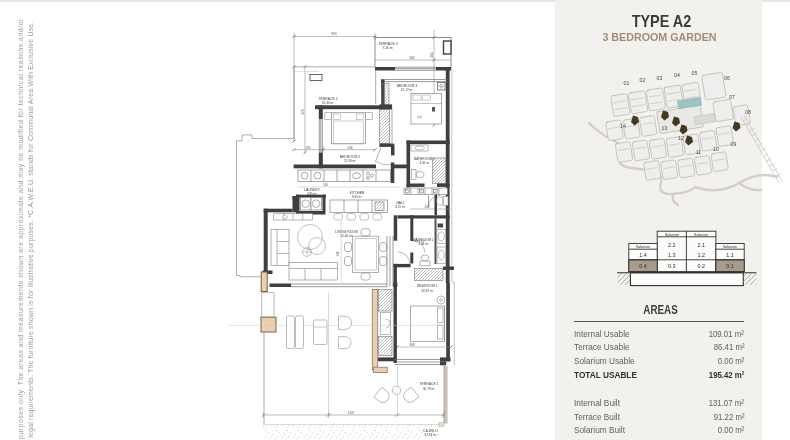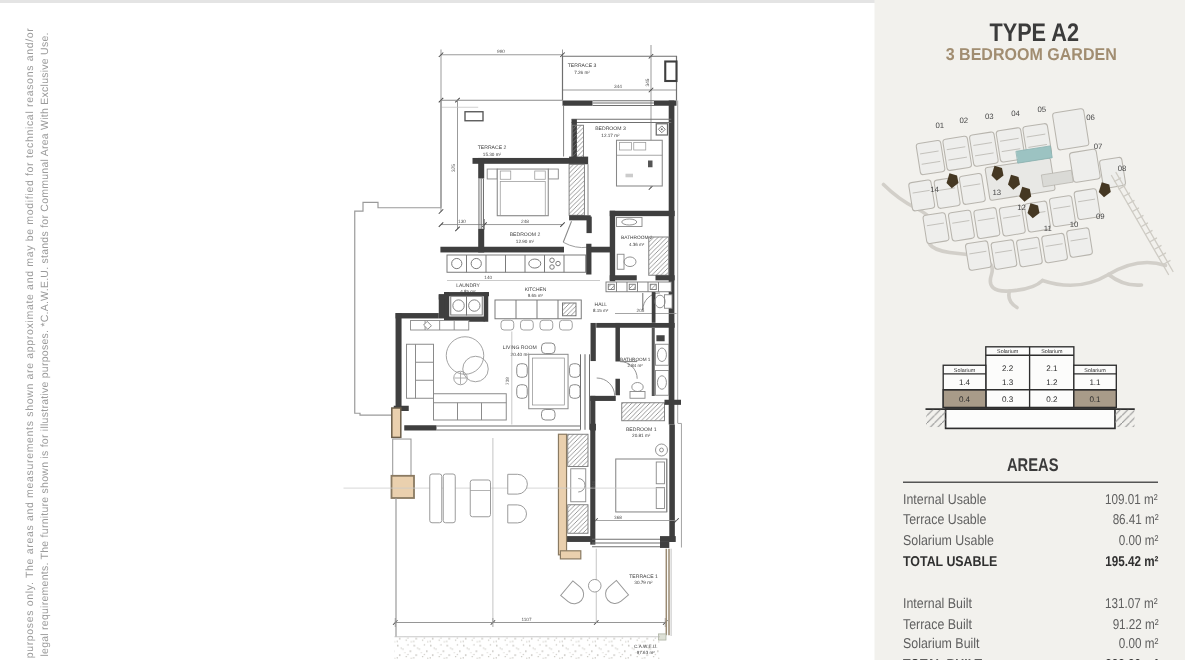--- a/index.html
+++ b/index.html
@@ -1,20 +1,20 @@
 <!DOCTYPE html>
 <html><head>
 <meta charset="utf-8">
 <style>
   html,body{margin:0;padding:0;width:790px;height:440px;background:#ffffff;
     font-family:"Liberation Sans",sans-serif;overflow:hidden;position:relative}
   .tophair{position:absolute;left:0;top:0;width:790px;height:2px;background:#e4e4e4}
   .disc{position:absolute;white-space:nowrap;color:#9a9a9a;font-size:7px;
     transform:rotate(-90deg);transform-origin:0 0;letter-spacing:.05px}
-  .panel{position:absolute;left:583px;top:0;width:207px;height:440px;background:#f2f1ed}
+  .panel{position:absolute;left:555px;top:0;width:207px;height:440px;background:#f2f1ed}
   .ptitle{position:absolute;left:3px;top:12.3px;width:207px;text-align:center;
     font-size:17px;font-weight:bold;color:#3b3b3b;transform:scaleX(.85)}
   .psub{position:absolute;left:1px;top:31px;width:207px;text-align:center;
     font-size:11.5px;font-weight:bold;color:#a18d71;transform:scaleX(.93)}
   .areas-h{position:absolute;left:1.5px;top:303px;width:207px;text-align:center;
     font-size:12.3px;font-weight:bold;color:#3b3b3b;transform:scaleX(.8)}
   .arule{position:absolute;left:19px;top:320.5px;width:170px;height:1px;background:#555}
   .arow{position:absolute;left:19px;width:170px;font-size:9.5px;color:#606060}
   .arow .l{display:inline-block;transform:scaleX(.87);transform-origin:0 50%}
   .arow .v{float:right;transform:scaleX(.82);transform-origin:100% 50%}

